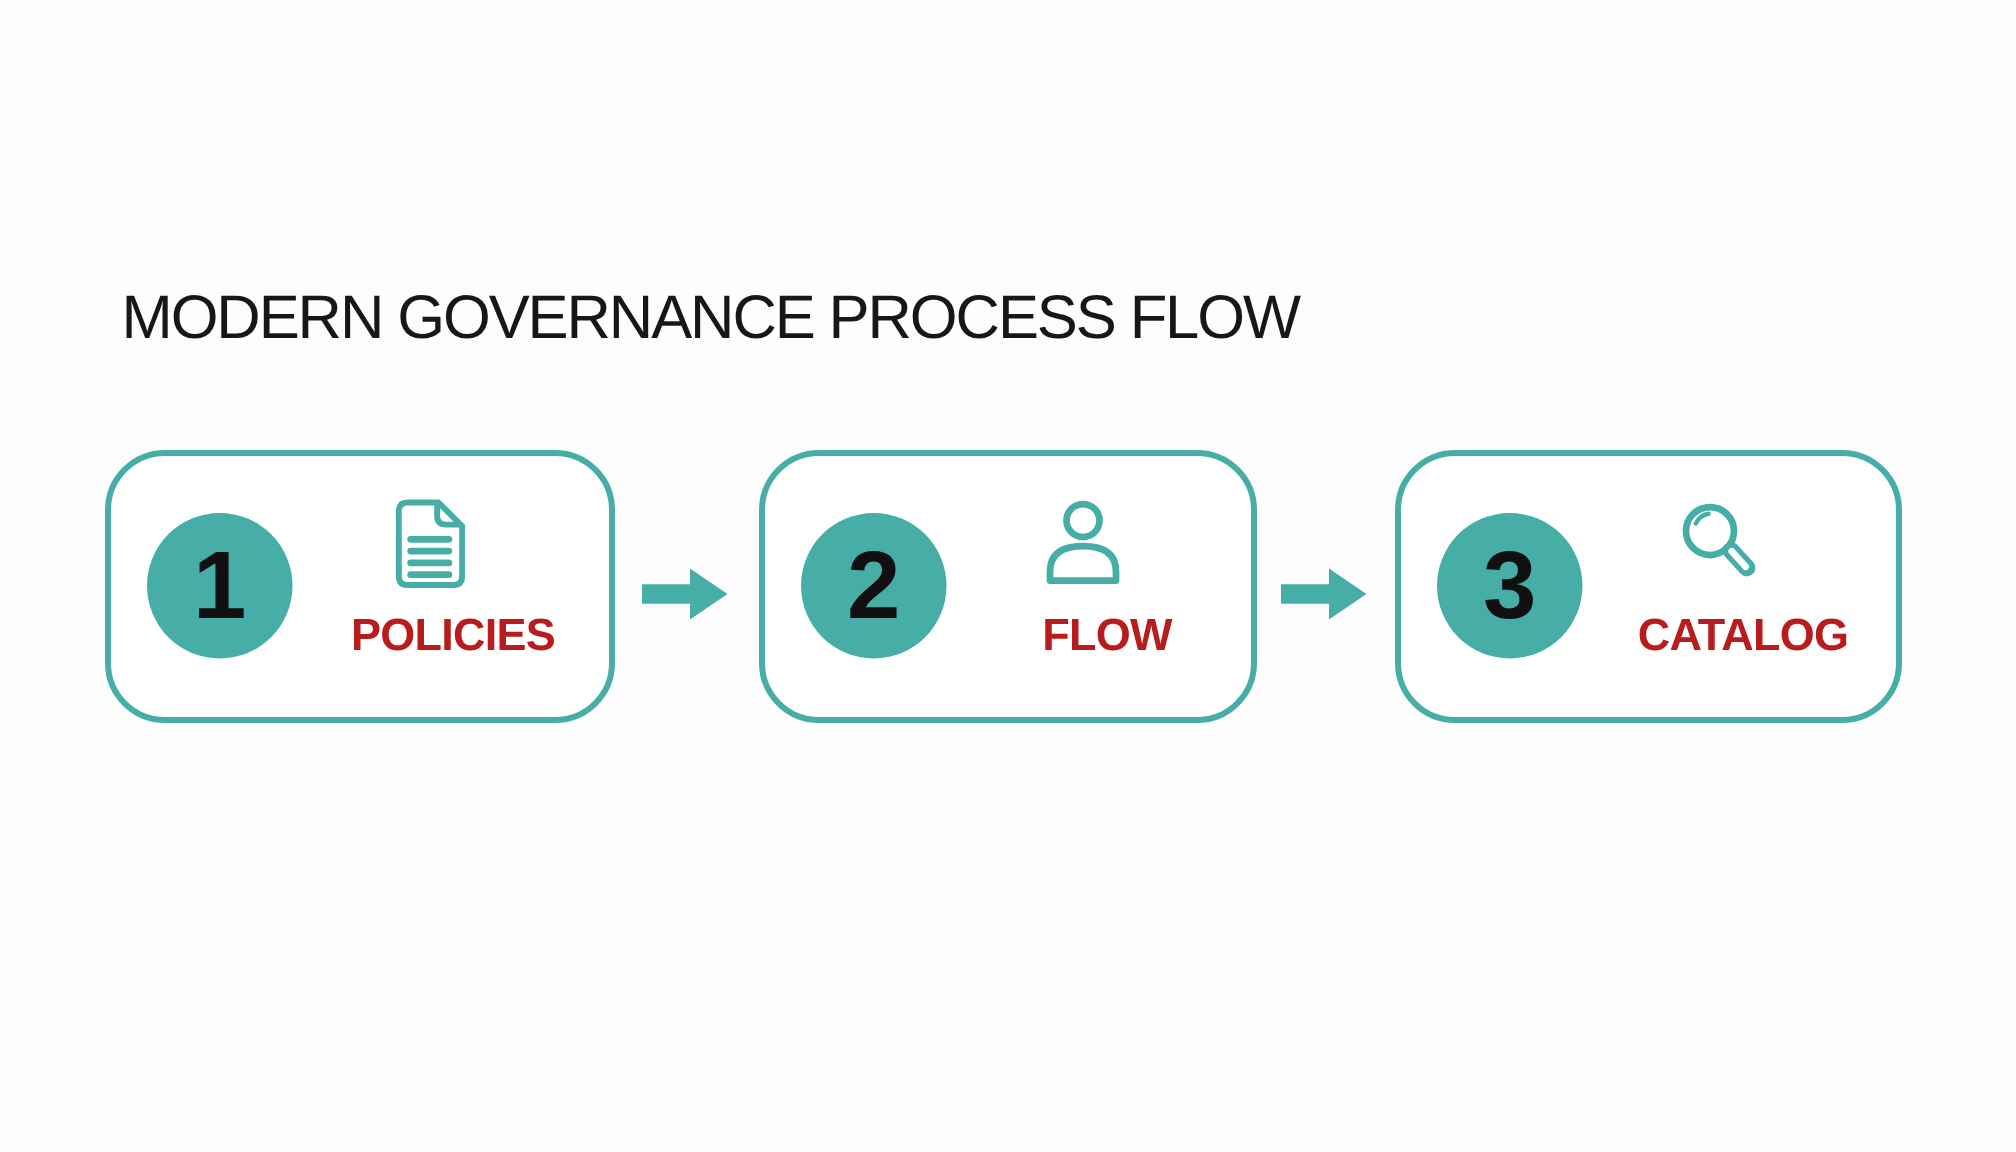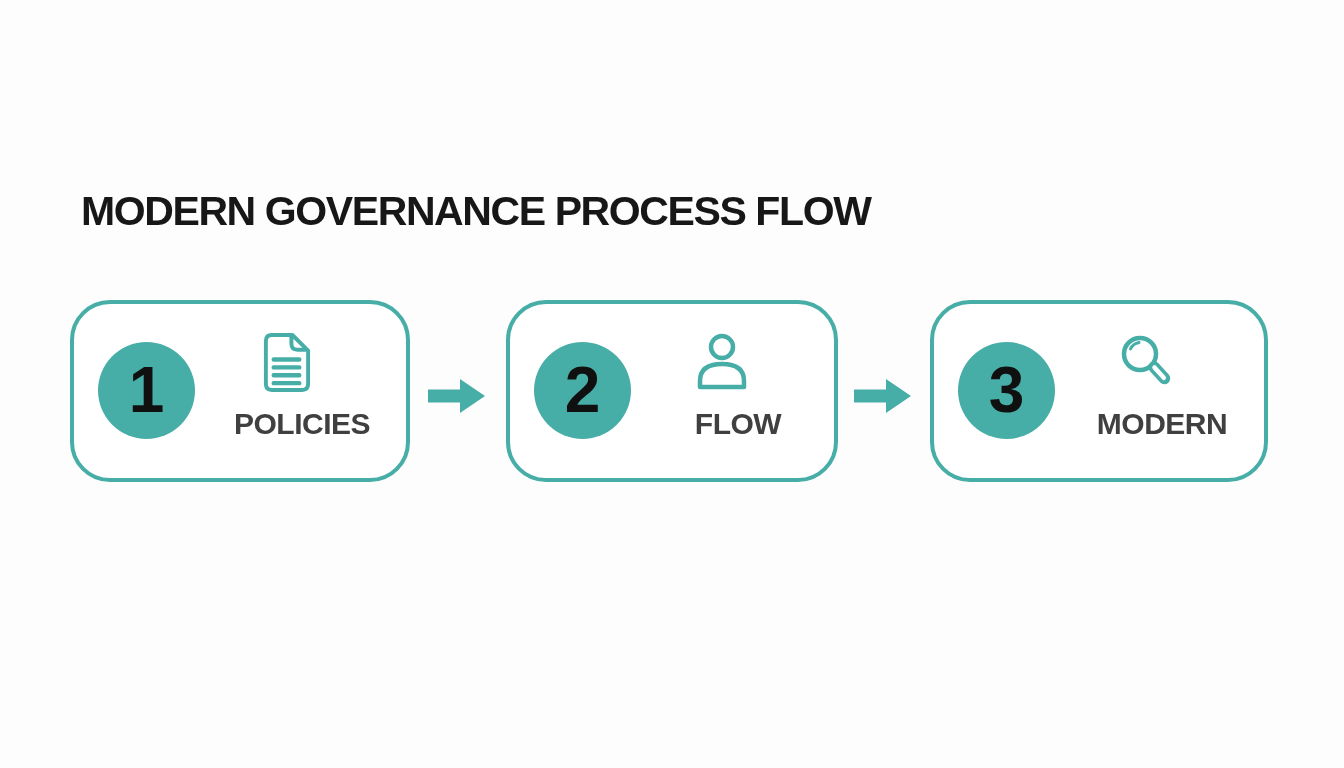--- a/index.html
+++ b/index.html
@@ -9,21 +9,21 @@
   }
   html,body{margin:0;padding:0;}
   body{
     width:1344px;height:768px;position:relative;overflow:hidden;
     background:var(--bg);
     font-family:"Liberation Sans","DejaVu Sans",sans-serif;
   }
   .canvas{position:absolute;inset:0;}
   .title{
     position:absolute;left:81px;top:188px;
-    font-size:41px;font-weight:700;color:var(--ink);
+    font-size:41px;font-weight:400;color:var(--ink);
     letter-spacing:-1.4px;white-space:nowrap;
   }
   .card{
     position:absolute;top:300px;height:182px;width:340px;
     background:#ffffff;
     border:4px solid var(--teal);
     border-radius:40px;
     box-sizing:border-box;
   }
   .card.c1{left:70px;}
@@ -39,21 +39,21 @@
     font-size:64px;font-weight:700;color:#101010;line-height:1;
     transform:translateY(-1px);
   }
   .stepcol{
     position:absolute;left:136px;top:26px;width:152px;
     display:flex;flex-direction:column;align-items:center;
   }
   .icon-wrap{height:64px;display:flex;align-items:center;justify-content:center;color:var(--teal);}
   .step-label{
     margin-top:13px;
-    font-size:30px;font-weight:700;color:#404040;
+    font-size:30px;font-weight:700;color:#b91c1c;
     letter-spacing:-0.5px;white-space:nowrap;margin-left:32px;
   }
   .arrow{
     position:absolute;top:378px;width:58px;height:36px;color:var(--teal);
   }
   .arrow.a1{left:428px;}
   .arrow.a2{left:854px;}
   svg{display:block;}
 </style>
 </head>
@@ -112,17 +112,17 @@
     </div>
     <div class="stepcol">
       <div class="icon-wrap">
         <svg width="58" height="58" viewBox="0 0 58 58" fill="none">
           <circle cx="23" cy="21" r="16" stroke="currentColor" stroke-width="4.5"></circle>
           <path d="M13.5 16 Q16 10.5 22 9.5" stroke="currentColor" stroke-width="3" stroke-linecap="round"></path>
           <line x1="37" y1="34" x2="47.5" y2="45.5" stroke="currentColor" stroke-width="11.5" stroke-linecap="round"></line>
           <line x1="37.5" y1="34.5" x2="46.8" y2="44.8" stroke="#ffffff" stroke-width="4.5" stroke-linecap="round"></line>
         </svg>
       </div>
-      <div class="step-label">MODERN</div>
+      <div class="step-label">CATALOG</div>
     </div>
   </div>
 
 </div>
 
 </body></html>

